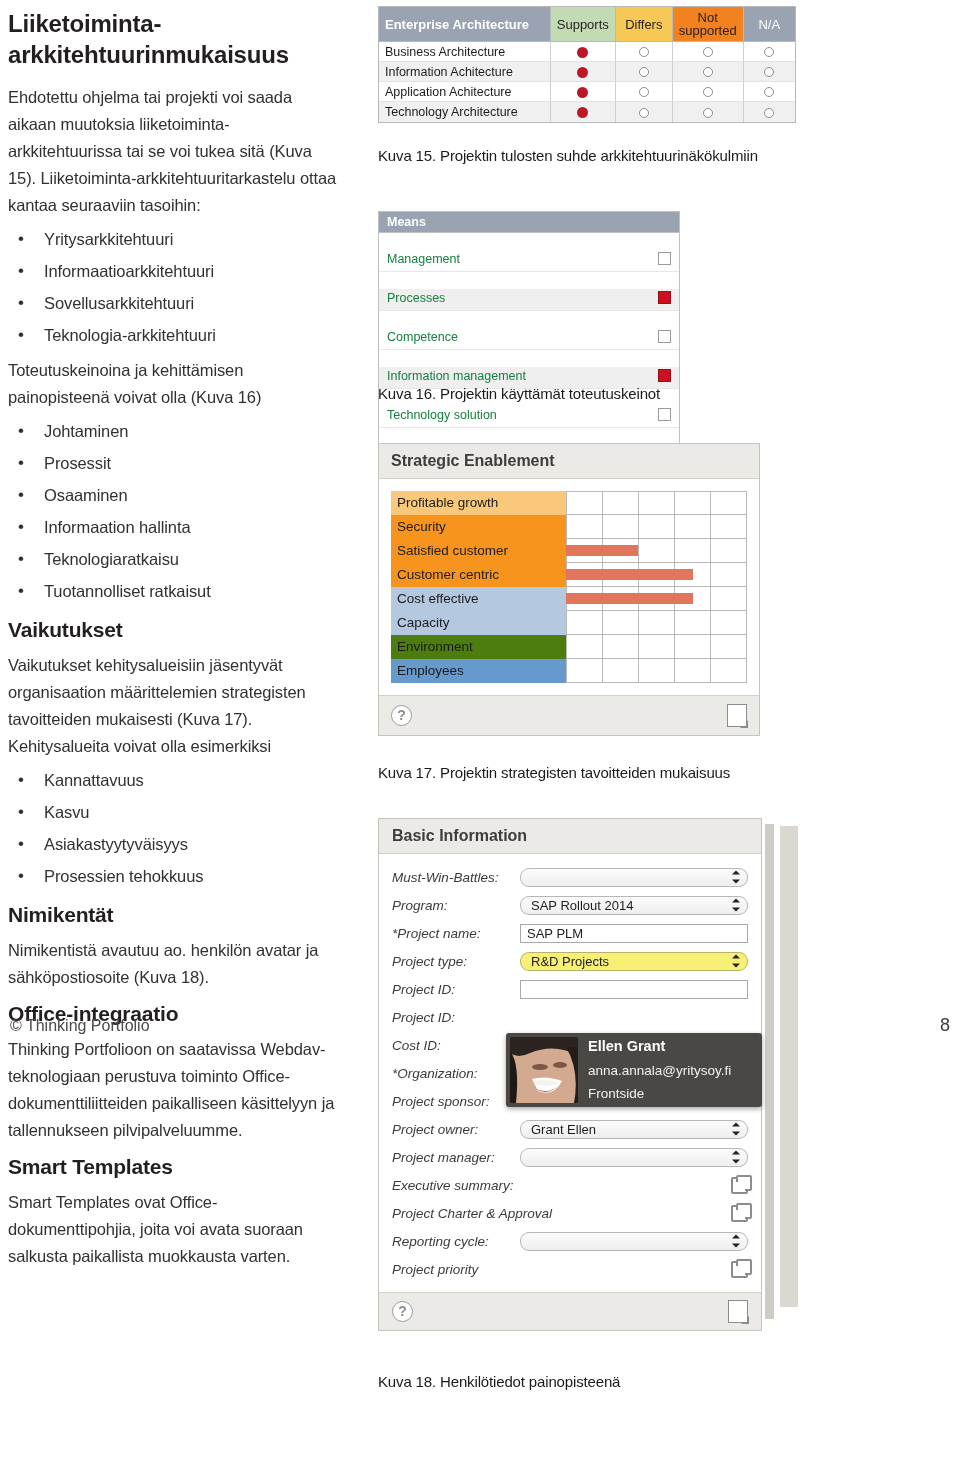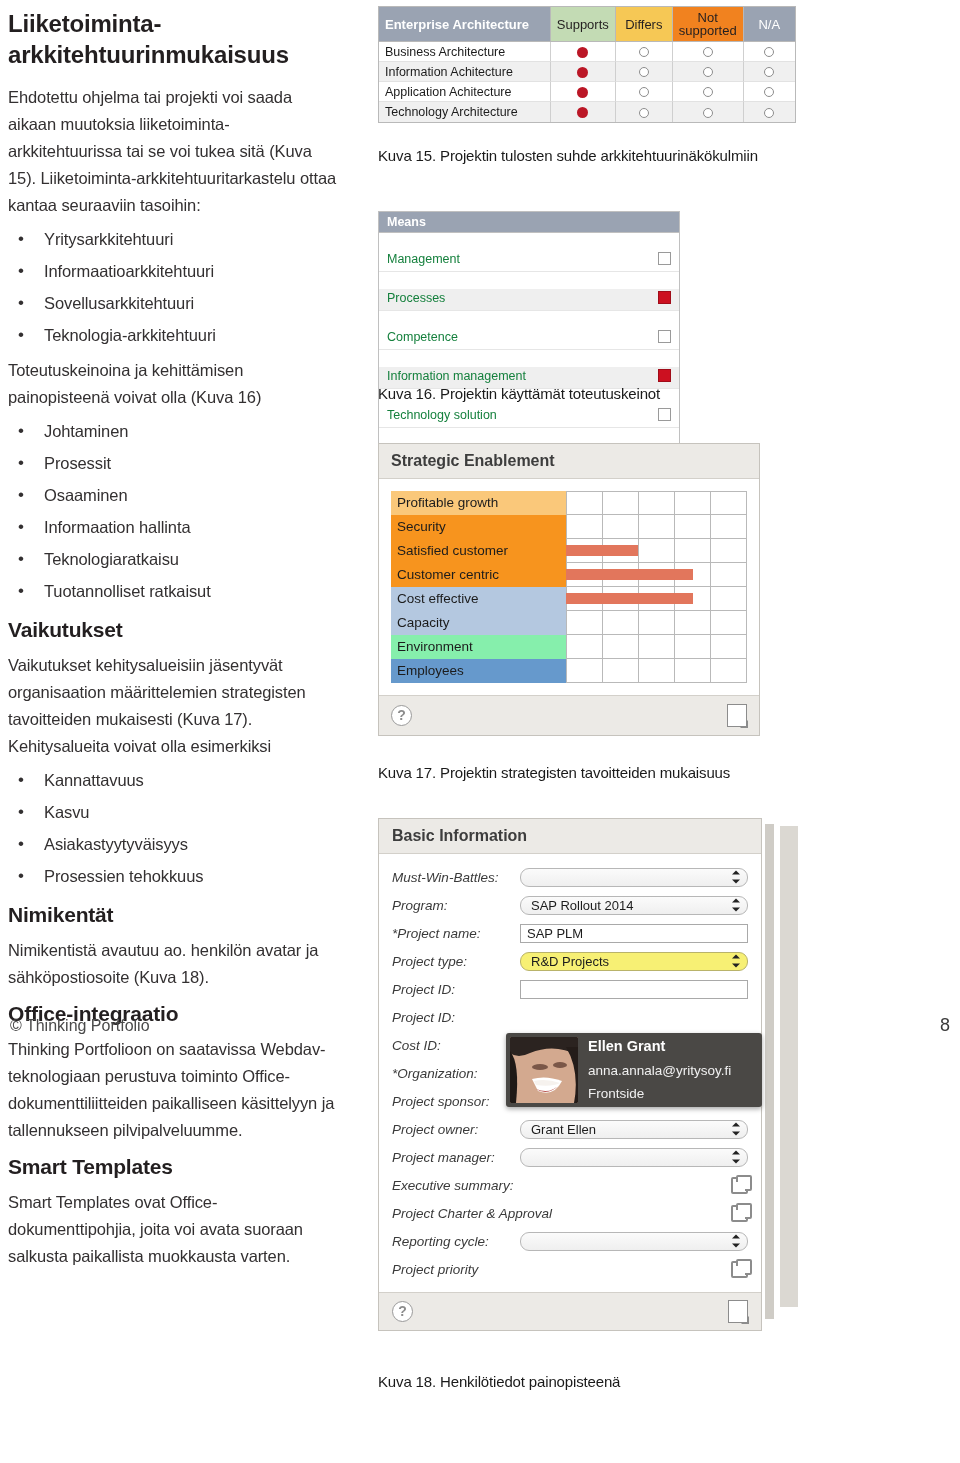--- a/index.html
+++ b/index.html
@@ -455,21 +455,21 @@
             <div class="se-grid">
               <div class="se-cell"></div>
                 <div class="se-cell"></div>
                 <div class="se-cell"></div>
                 <div class="se-cell"></div>
                 <div class="se-cell"></div>
             </div>
           </div>
 
           <div class="se-row">
-            <div class="se-label" style="background:#86efac">Environment</div>
+            <div class="se-label" style="background:#4d7c0f">Environment</div>
             <div class="se-grid">
               <div class="se-cell"></div>
                 <div class="se-cell"></div>
                 <div class="se-cell"></div>
                 <div class="se-cell"></div>
                 <div class="se-cell"></div>
             </div>
           </div>
 
           <div class="se-row">

